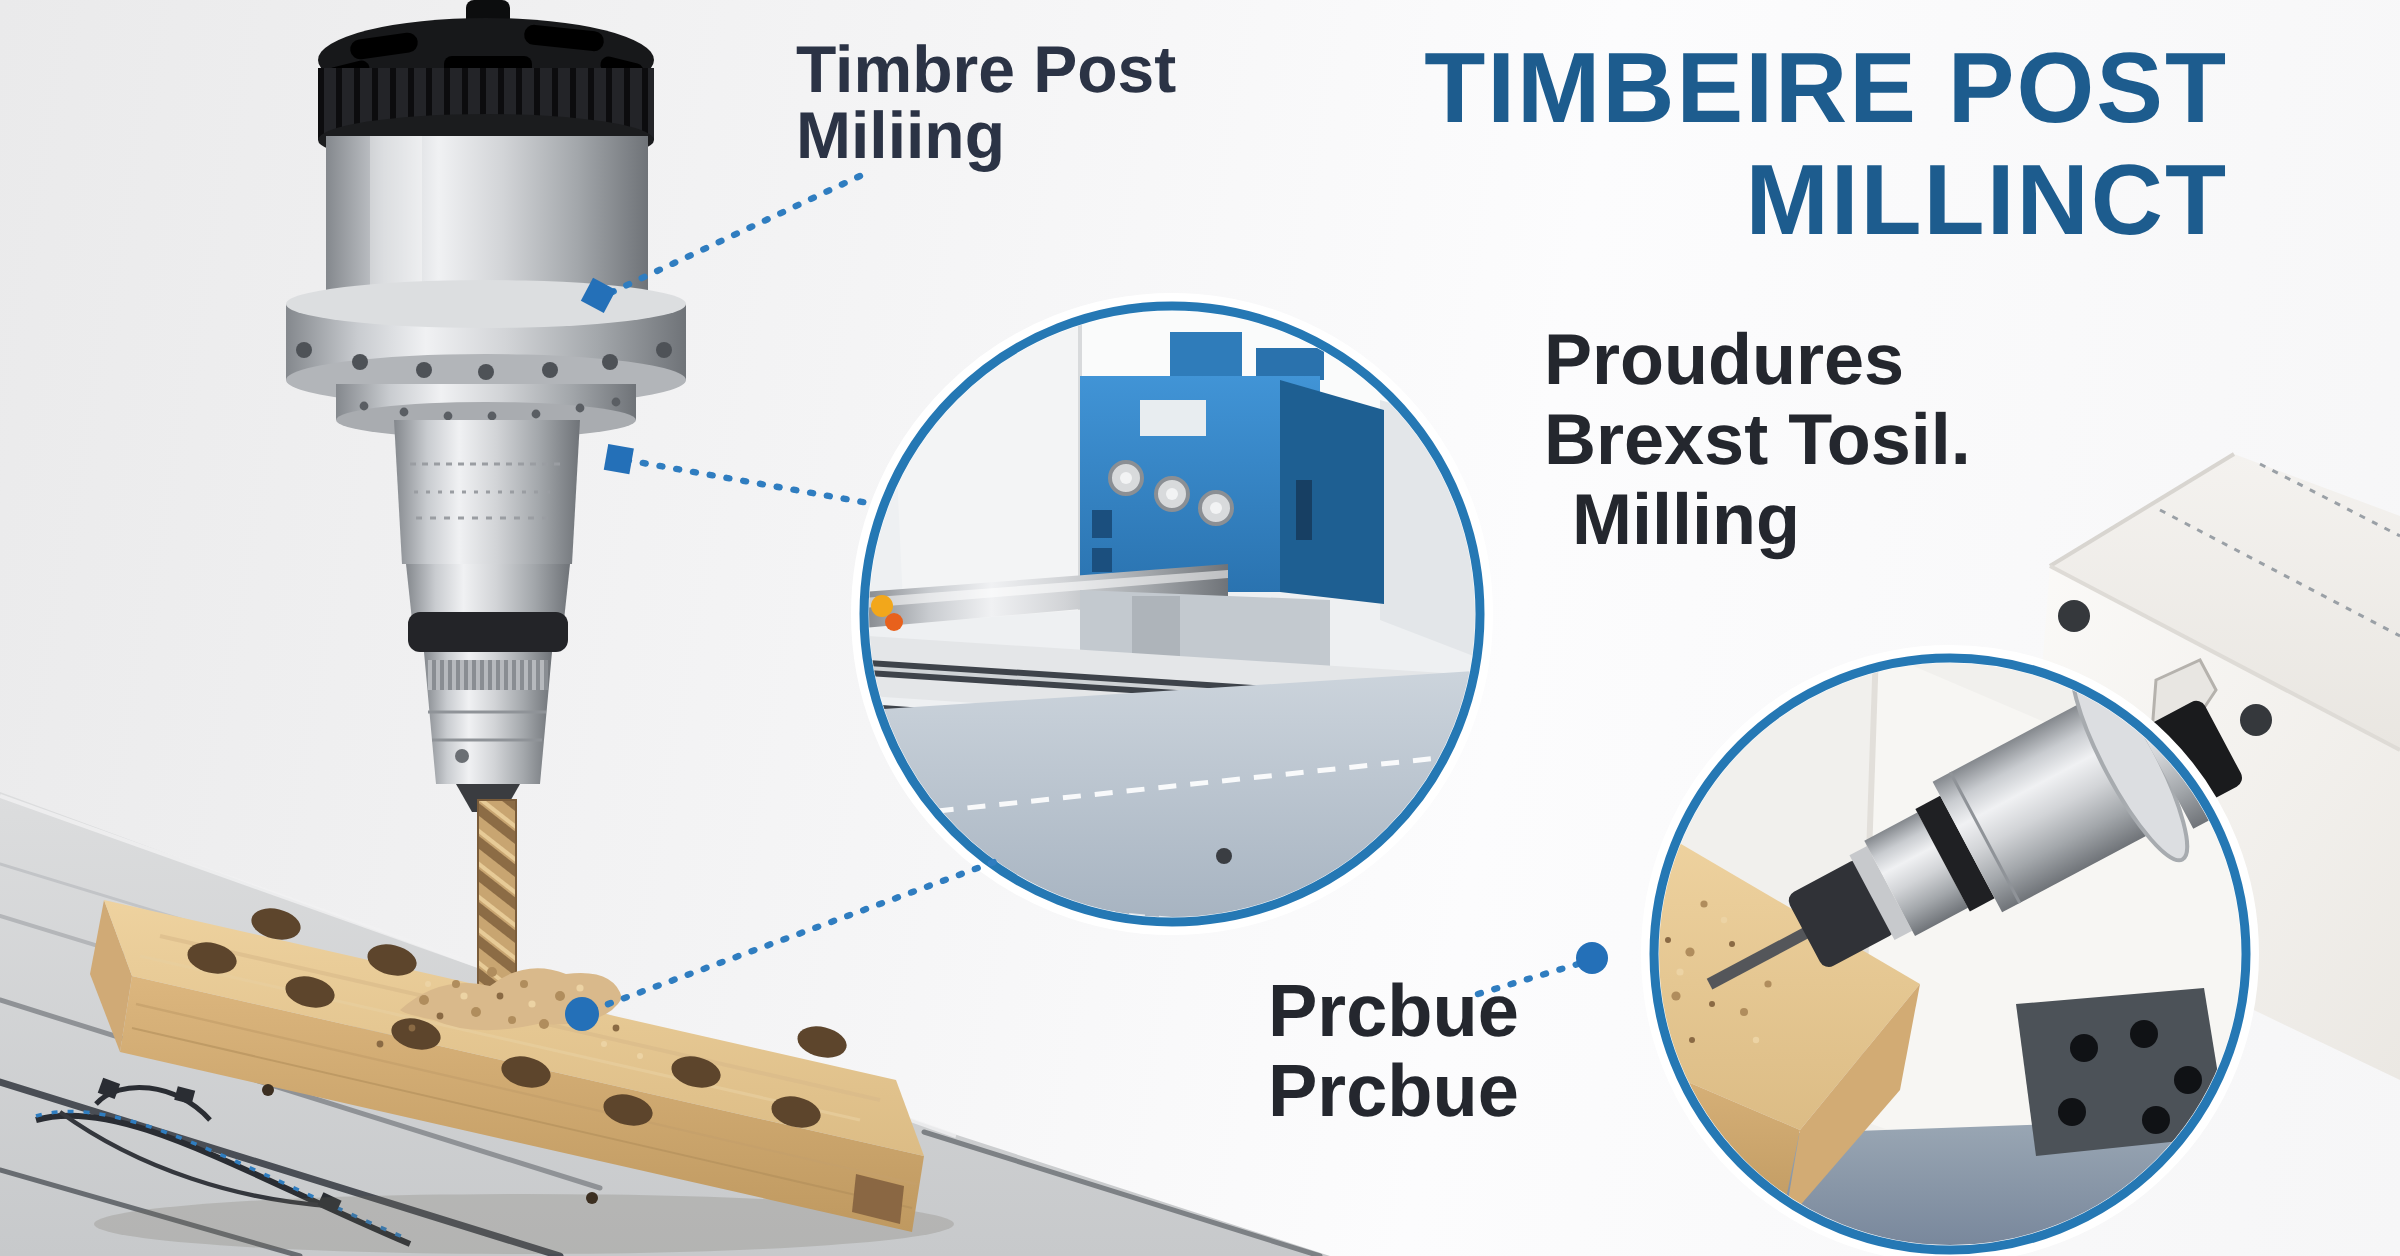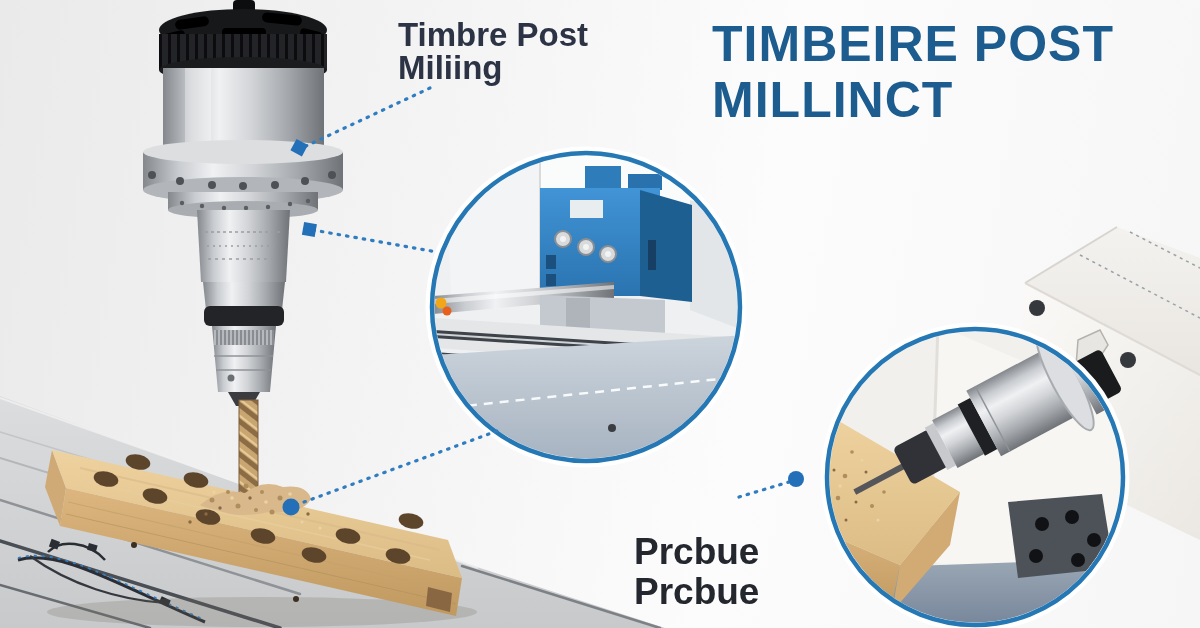--- a/index.html
+++ b/index.html
@@ -4,30 +4,30 @@
 <style>
   html,body{margin:0;padding:0;}
   .canvas{
     position:relative;width:1200px;height:628px;overflow:hidden;
     background:linear-gradient(100deg,#eaeaeb 0%,#f4f4f5 35%,#fcfcfd 62%,#f6f6f7 100%);
     font-family:"Liberation Sans",sans-serif;
   }
   .scene{position:absolute;left:0;top:0;}
   .title{
     position:absolute;top:16px;right:86px;margin:0;
-    color:#1d5c8e;font-weight:800;
+    text-align:right;color:#1d5c8e;font-weight:800;
     font-size:50px;line-height:1.12;letter-spacing:1px;
   }
   .title span{display:block;}
   .label{position:absolute;color:#24272e;font-weight:700;}
   .label span{display:block;}
   .label-spindle{left:398px;top:18px;font-size:33px;line-height:1.0;color:#2b3345;}
   .label-machine{left:772px;top:160px;font-size:36px;line-height:1.11;}
   .label-machine .indent{padding-left:14px;}
-  .label-drilling{left:634px;top:486px;font-size:37px;line-height:1.08;margin-top:46px;}
+  .label-drilling{left:634px;top:486px;font-size:37px;line-height:1.08;}
 </style>
 </head>
 <body>
 
 <div class="canvas">
 
 <svg class="scene" width="1200" height="628" viewBox="0 0 1200 628">
   <defs>
     <linearGradient id="metalH" x1="0" y1="0" x2="1" y2="0">
       <stop offset="0" stop-color="#84888d"></stop>
@@ -391,19 +391,24 @@
 <h1 class="title">
   <span>TIMBEIRE POST</span>
   <span>MILLINCT</span>
 </h1>
 
 <div class="label label-spindle">
   <span>Timbre Post</span>
   <span>Miliing</span>
 </div>
 
+<div class="label label-machine">
+  <span>Proudures</span>
+  <span>Brexst Tosil.</span>
+  <span class="indent">Milling</span>
+</div>
 
 <div class="label label-drilling">
   <span>Prcbue</span>
   <span>Prcbue</span>
 </div>
 
 </div>
 
 </body></html>

